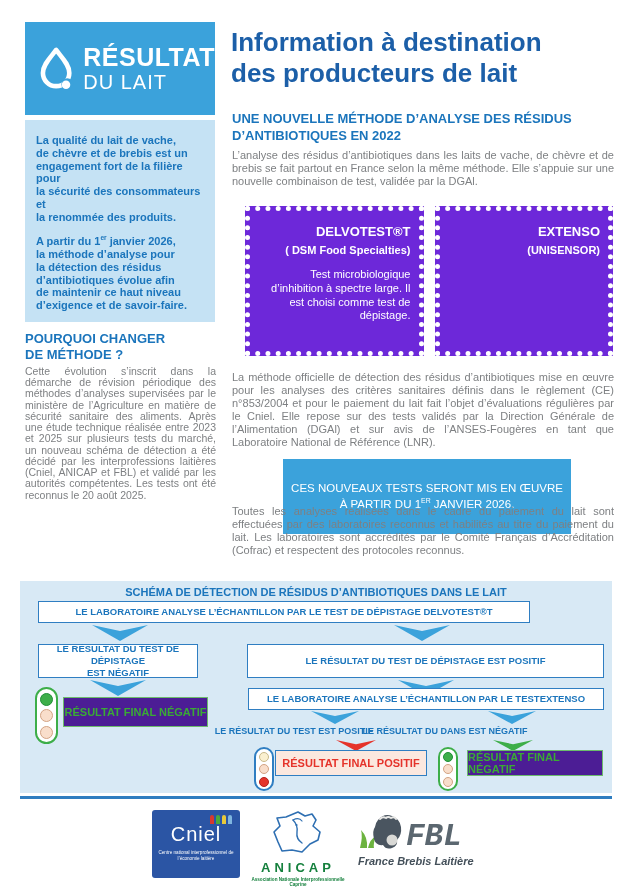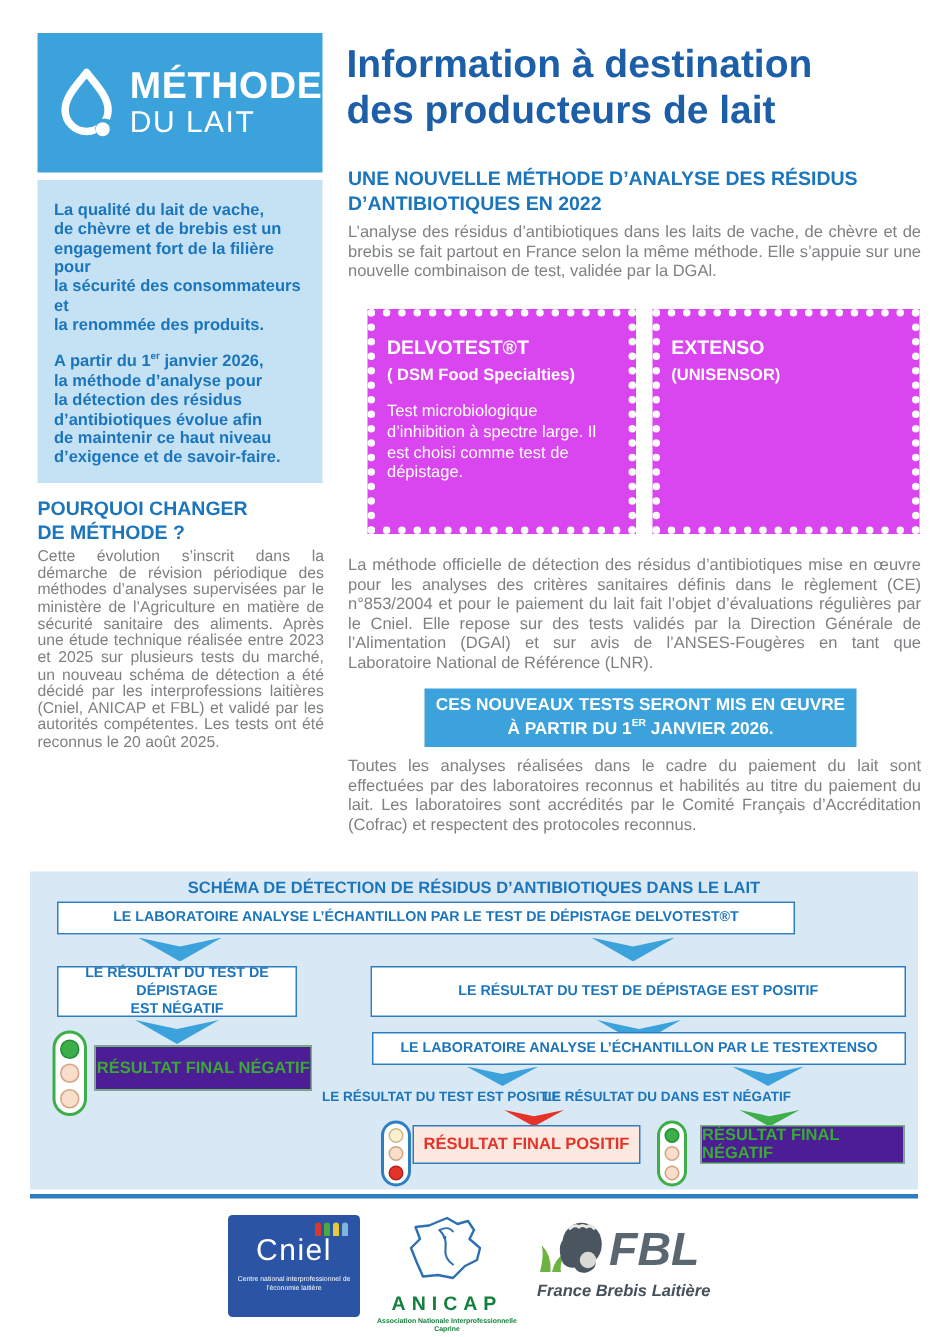--- a/index.html
+++ b/index.html
@@ -28,29 +28,29 @@
 
   
   .main-heading{position:absolute;left:232px;top:111px;width:385px;margin:0;
                 color:#1B75BC;font-size:13px;line-height:1.3;font-weight:bold;}
   .body-par{color:#7E8083;font-size:11px;line-height:1.18;text-align:justify;margin:0;position:absolute;width:382px;left:232px;}
   .intro{top:149px;}
   .para2{top:371px;}
   .para3{top:505px;}
 
   .stamps{position:absolute;left:245px;top:206px;width:368px;display:flex;gap:11px;}
-  .stamp{width:179px;height:150px;box-sizing:border-box;background:#d946ef;
-         border:5px dotted #ffffff;color:#fff;text-align:left;padding:13px 8px 6px;}
+  .stamp{width:179px;height:150px;box-sizing:border-box;background:#6d28d9;
+         border:5px dotted #ffffff;color:#fff;text-align:right;padding:13px 8px 6px;}
   .stamp-title{font-size:13px;font-weight:bold;display:block;}
   .stamp-sub{font-size:11px;font-weight:bold;display:block;margin-top:5px;}
   .stamp-body{font-size:11px;line-height:1.25;display:block;margin-top:12px;}
 
   .banner{position:absolute;left:283px;top:459px;width:288px;box-sizing:border-box;
-          background:#3BA2DB;color:#fff;font-weight:bold;font-size:11.5px;line-height:1.35;
-          text-align:center;padding:4px 4px;}
+          background:#3BA2DB;color:#fff;font-weight:normal;font-size:11.5px;line-height:1.35;
+          text-align:center;padding:22px 4px;}
   sup{font-size:60%;vertical-align:super;line-height:0;}
 
   
   .flowchart{position:absolute;left:20px;top:581px;width:592px;height:212px;background:#D8E9F5;}
   .fc-title{position:absolute;top:5px;left:0;width:100%;text-align:center;
             color:#1B75BC;font-size:11px;font-weight:bold;}
   .fc-box{position:absolute;background:#fff;border:1.5px solid #2F7EC2;box-sizing:border-box;
           color:#1B75BC;font-weight:bold;font-size:9.5px;line-height:1.25;
           display:flex;align-items:center;justify-content:center;text-align:center;}
   .boxA{left:18px;top:20px;width:492px;height:22px;}
@@ -96,37 +96,37 @@
   .cniel{position:absolute;left:152px;top:810px;width:88px;height:68px;background:#2B55A4;
          border-radius:3px;color:#fff;text-align:center;box-sizing:border-box;padding-top:14px;}
   .cniel-people{position:absolute;top:5px;right:8px;display:flex;gap:2px;}
   .cniel-people span{width:4px;height:9px;border-radius:2px 2px 0 0;display:block;}
   .cniel-name{font-size:20px;line-height:1;letter-spacing:1px;display:block;}
   .cniel-tag{font-size:4.6px;line-height:1.3;display:block;margin-top:6px;padding:0 6px;}
   .anicap{position:absolute;left:246px;top:810px;width:104px;text-align:center;color:#15803d;}
   .anicap-name{display:block;font-size:13px;font-weight:bold;letter-spacing:4px;margin-top:2px;}
   .anicap-tag{display:block;font-size:4.6px;font-weight:bold;margin-top:2px;}
   .fbl{position:absolute;left:356px;top:812px;width:170px;}
-  .fbl-row{display:flex;align-items:center;}
+  .fbl-row{display:flex;align-items:flex-end;font-family:Liberation Mono, monospace;}
   .fbl-name{font-size:31px;font-weight:bold;font-style:italic;color:#5B6770;line-height:1;margin-left:2px;}
   .fbl-tag{display:block;font-size:11px;font-weight:bold;font-style:italic;color:#44505A;margin-top:3px;margin-left:2px;}
 </style>
 </head>
 <body>
 
 <div class="page">
 
   <div class="logo-box">
     <svg width="58" height="66" viewBox="0 0 58 66">
       <path d="M29 4 C21 15 9 26 9 39 a20 20 0 0 0 40 0 C49 26 37 15 29 4 Z" fill="none" stroke="#ffffff" stroke-width="7" stroke-linejoin="round"></path>
       <circle cx="46" cy="56" r="9" fill="#3BA2DB"></circle>
       <circle cx="44" cy="57" r="6.5" fill="#ffffff"></circle>
     </svg>
     <div class="logo-text">
-      <span class="logo-line1">MÉTHODE</span>
+      <span class="logo-line1">RÉSULTAT</span>
       <span class="logo-line2">DU LAIT</span>
     </div>
   </div>
   <h1 class="doc-title pre">Information à destination
 des producteurs de lait</h1>
 
   <div class="sidebar-box">
     <p class="pre">La qualité du lait de vache,
 de chèvre et de brebis est un
 engagement fort de la filière pour

